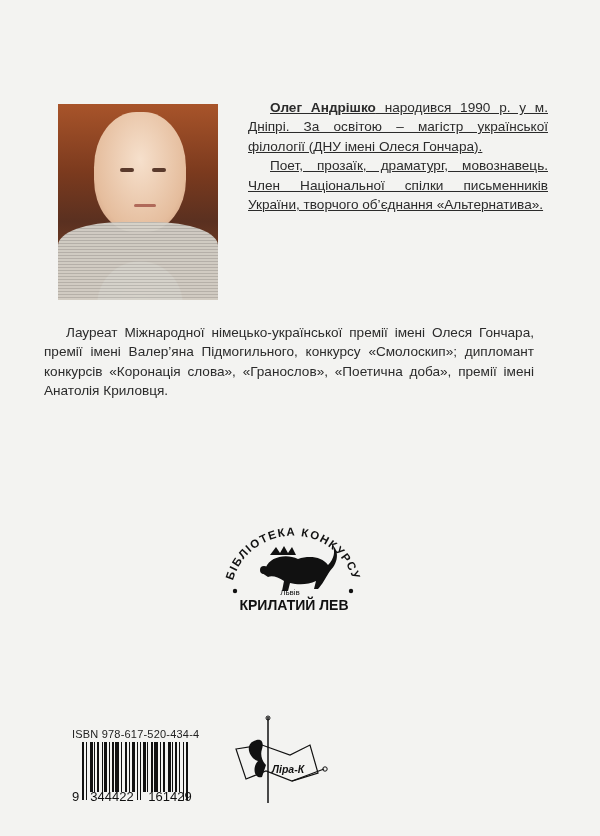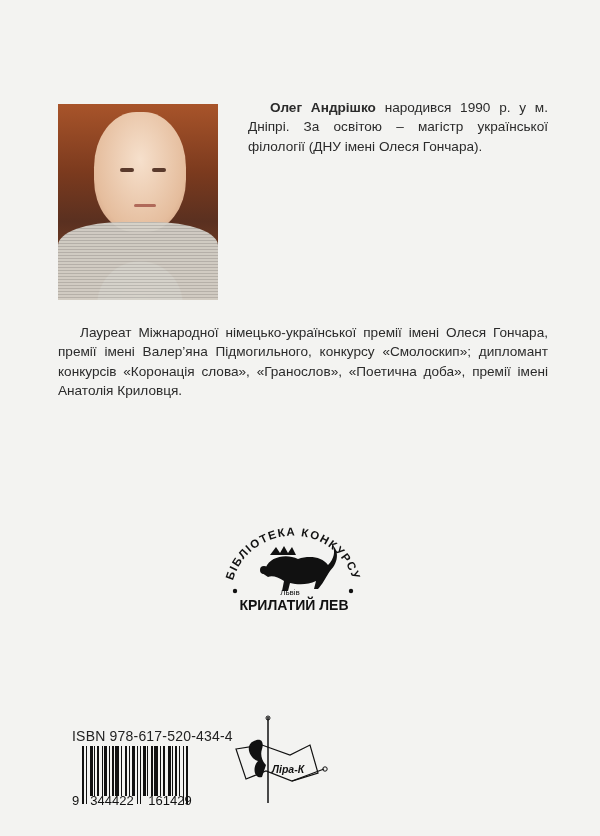--- a/index.html
+++ b/index.html
@@ -31,29 +31,29 @@
     opacity:.95;
   }
   .photo .eye { position:absolute; top:64px; width:14px; height:4px; background:#5a3a2c; border-radius:2px; }
   .photo .mouth { position:absolute; left:76px; top:100px; width:22px; height:3px; background:#b06a5a; border-radius:2px; }
 
   .text {
     font-size:13.6px; line-height:19.4px; text-align:justify;
     color:#2b2b2b;
   }
   .text p { margin:0; text-indent:22px; }
-  .right-col { position:absolute; left:248px; top:98px; width:300px; }
-  .full-col { position:absolute; left:58px; top:323px; width:490px; }
+  .right-col { position:absolute; left:248px; top:98px; width:300px;text-decoration:underline; }
+  .full-col { position:absolute; left:44px; top:323px; width:490px; }
   .bold { font-weight:bold; }
 
   .logo {
     position:absolute; left:218px; top:515px; width:150px; height:100px;
   }
   .barcode-block { position:absolute; left:72px; top:728px; width:130px; }
-  .isbn-label { font-size:14px; color:#222; letter-spacing:0.2px; white-space:nowrap; }
+  .isbn-label { font-size:11px; color:#222; letter-spacing:0.2px; white-space:nowrap; }
   .bars { margin-top:2px; height:55px; display:flex; align-items:flex-start; gap:0; }
   .bar { background:#111; height:50px; }
   .bar.long { height:58px; }
   .digits { display:flex; font-size:13px; color:#111; margin-top:-8px; }
   .publisher { position:absolute; left:232px; top:715px; width:100px; height:90px;text-align:right; }
 </style>
 </head>
 <body>
 
 <div class="page">
@@ -61,20 +61,21 @@
   <div class="photo">
     <div class="head"></div>
     <div class="eye" style="left:62px"></div>
     <div class="eye" style="left:94px"></div>
     <div class="mouth"></div>
     <div class="shirt"></div>
   </div>
 
   <div class="text right-col">
     <p><span class="bold">Олег Андрішко</span><span> народився 1990 р. у м. Дніпрі. За освітою – магістр української філології (ДНУ імені Олеся Гончара).</span></p>
+    <p>Поет, прозаїк, драматург, мовознавець. Член Національної спілки письменників України, творчого об’єднання «Альтернатива».</p>
   </div>
 
   <div class="text full-col">
     <p>Лауреат Міжнародної німецько-української премії імені Олеся Гончара, премії імені Валер’яна Підмогильного, конкурсу «Смолоскип»; дипломант конкурсів «Коронація слова», «Гранослов», «Поетична доба», премії імені Анатолія Криловця.</p>
   </div>
 
   <div class="logo">
     <svg width="150" height="100" viewBox="0 0 150 100">
       <defs>
           <path id="arc" d="M14,70 A62,60 0 0 1 136,70"></path>

